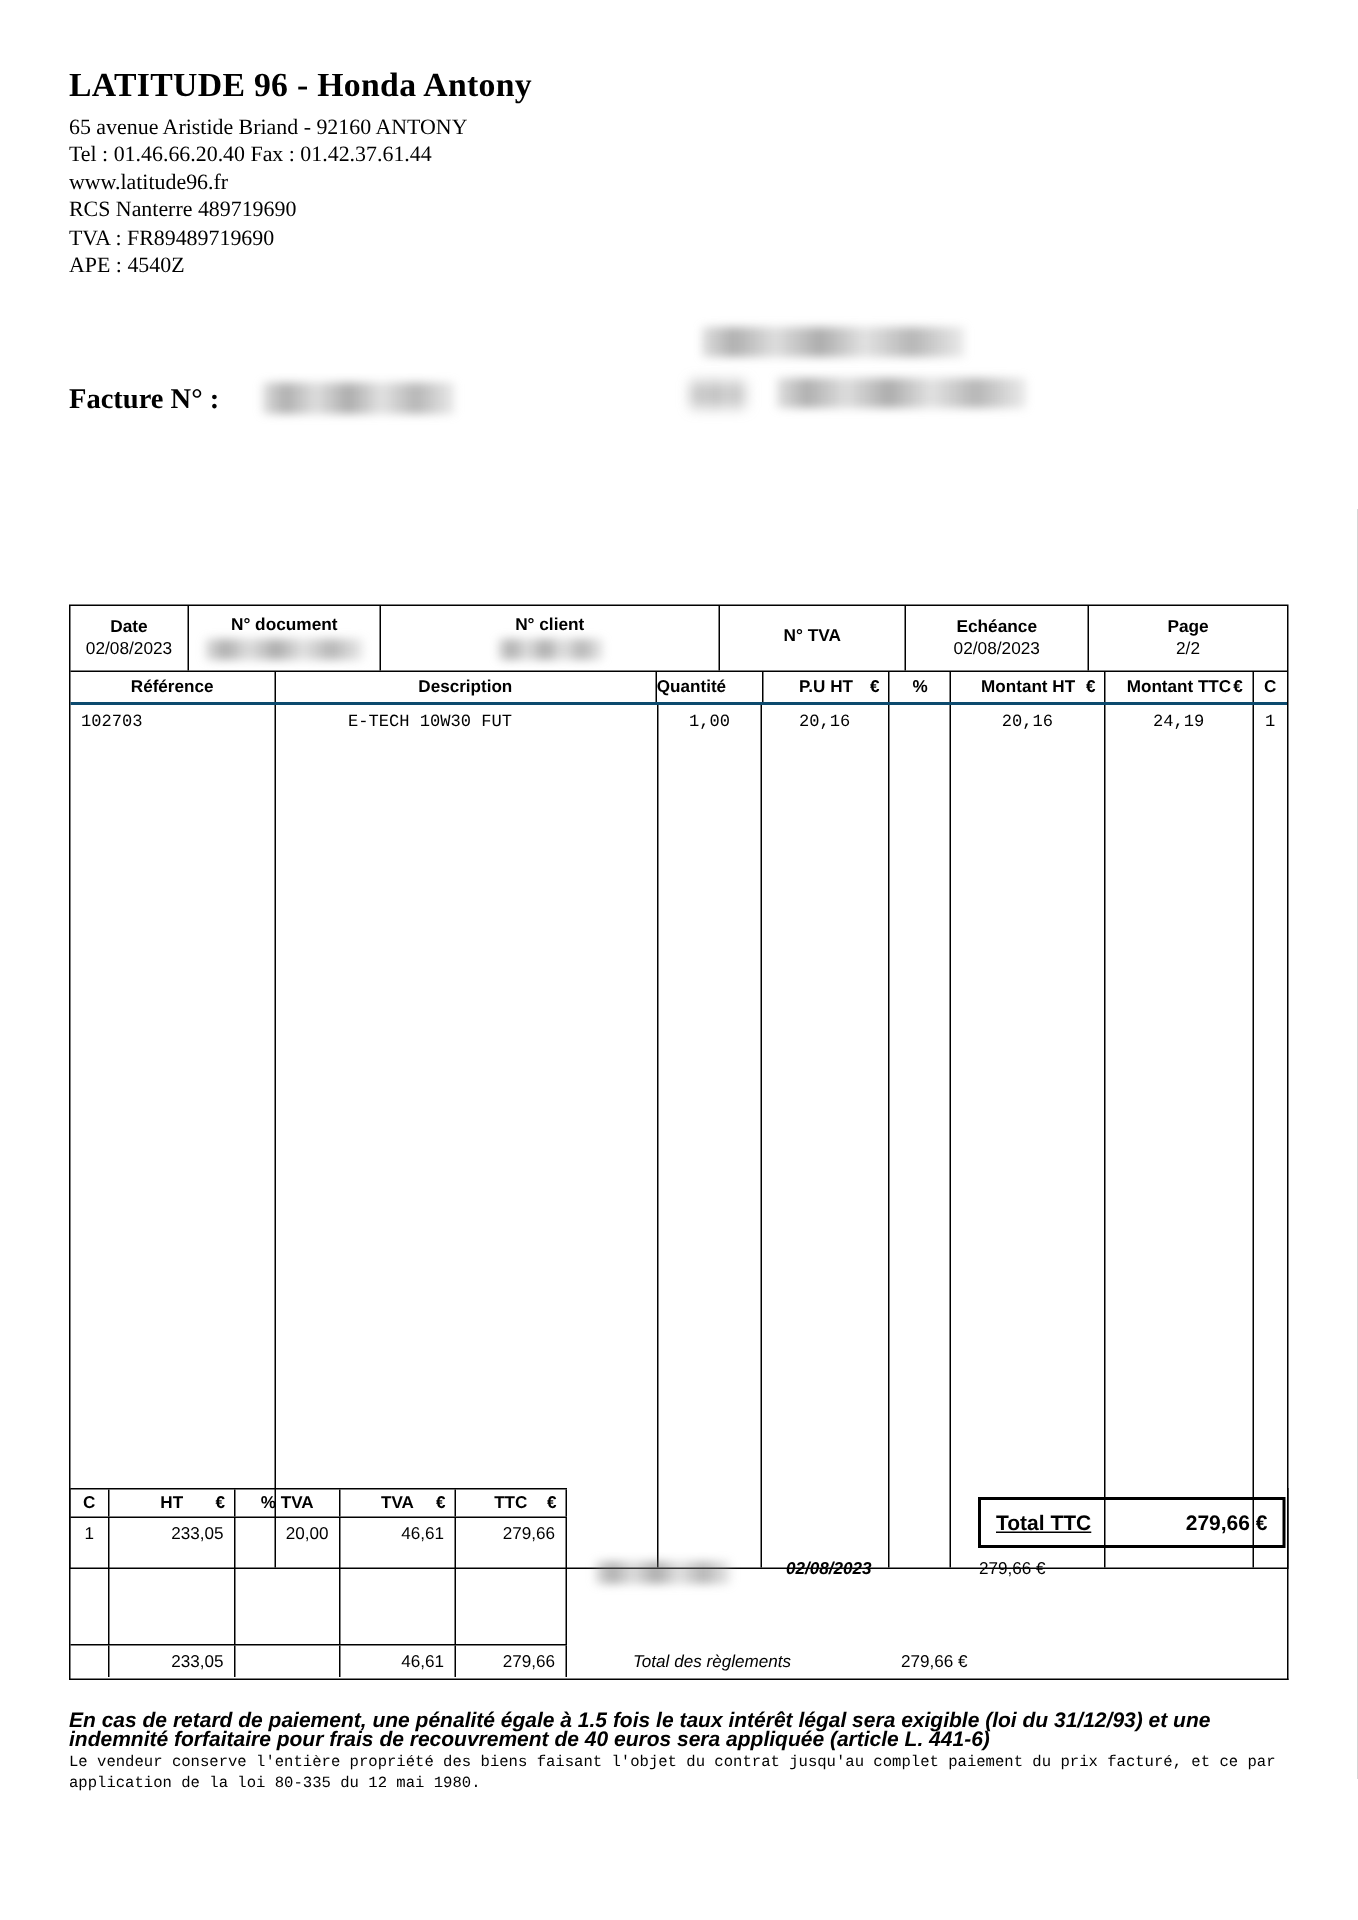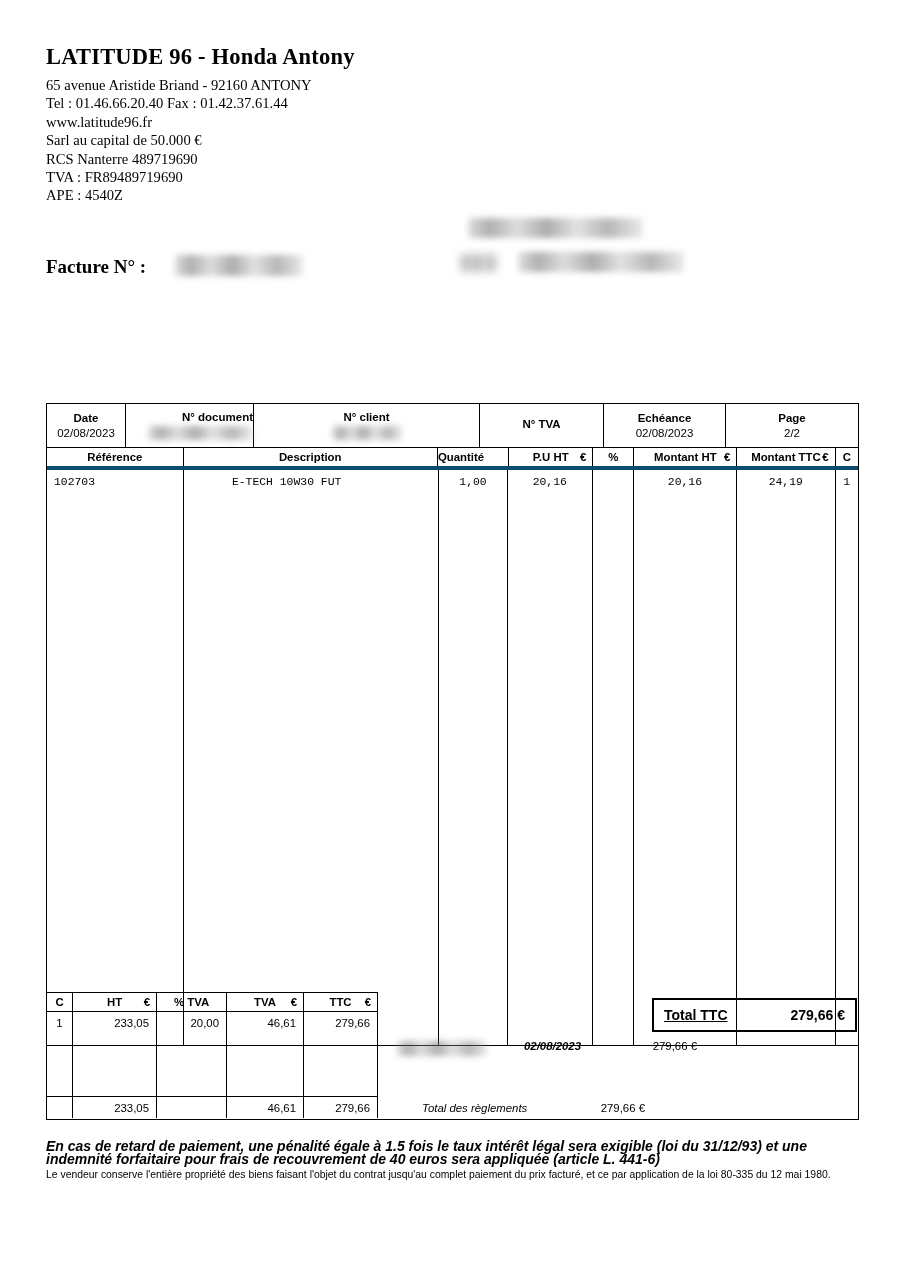--- a/index.html
+++ b/index.html
@@ -124,31 +124,31 @@
     color: #000;
     margin-bottom: 3px;
   }
   .info-cell .iv {
     font-size: 11.5px;
     color: #000;
   }
   .info-cell .redacted { height: 14px; }
 
   .c-date   { width: 79px; }
-  .c-doc    { width: 128px; align-items: flex-end; }
+  .c-doc    { width: 128px; }
   .c-client { width: 226px; }
   .c-tva    { width: 124px; text-align: right; }
   .c-ech    { width: 122px; }
   .c-page   { width: 132px; }
 
   
   .row-colhead {
     display: flex;
     height: 22px;
-    border-bottom: 4px solid #0c4a6e;
+    border-bottom: 2px solid #0c4a6e;
     box-sizing: border-box;
     font-family: "Liberation Sans", sans-serif;
     font-size: 11.4px;
     font-weight: bold;
   }
   .row-colhead .ch {
     border-right: 1px solid #000;
     box-sizing: border-box;
     display: flex;
     align-items: center;
@@ -351,38 +351,37 @@
   }
   .footer .l1 {
     font-family: "Liberation Sans", sans-serif;
     font-style: italic;
     font-weight: bold;
     font-size: 14px;
     line-height: 12.5px;
     color: #000;
   }
   .footer .l2 {
-    font-family: Liberation Sans, sans-serif;
+    font-family: Liberation Mono, monospace;
     font-size: 10.4px;
     line-height: 14px;
     color: #000;
     margin-top: 3px;
   }
 </style>
 </head>
 <body>
 
 <div class="page">
 
   <div class="header">
     <div class="company-name">LATITUDE 96 - Honda Antony</div>
     <div class="company-line">65 avenue Aristide Briand - 92160 ANTONY</div>
     <div class="company-line">Tel : 01.46.66.20.40  Fax : 01.42.37.61.44</div>
     <div class="company-line">www.latitude96.fr</div>
-    <div class="company-line">Sarl au capital de 50.000 €</div>
     <div class="company-line">RCS Nanterre 489719690</div>
     <div class="company-line">TVA : FR89489719690</div>
     <div class="company-line">APE : 4540Z</div>
   </div>
 
   <div class="client-block">
     <div class="redacted cb1"></div>
     <div class="redacted soft cb2"></div>
     <div class="redacted cb3"></div>
   </div>

